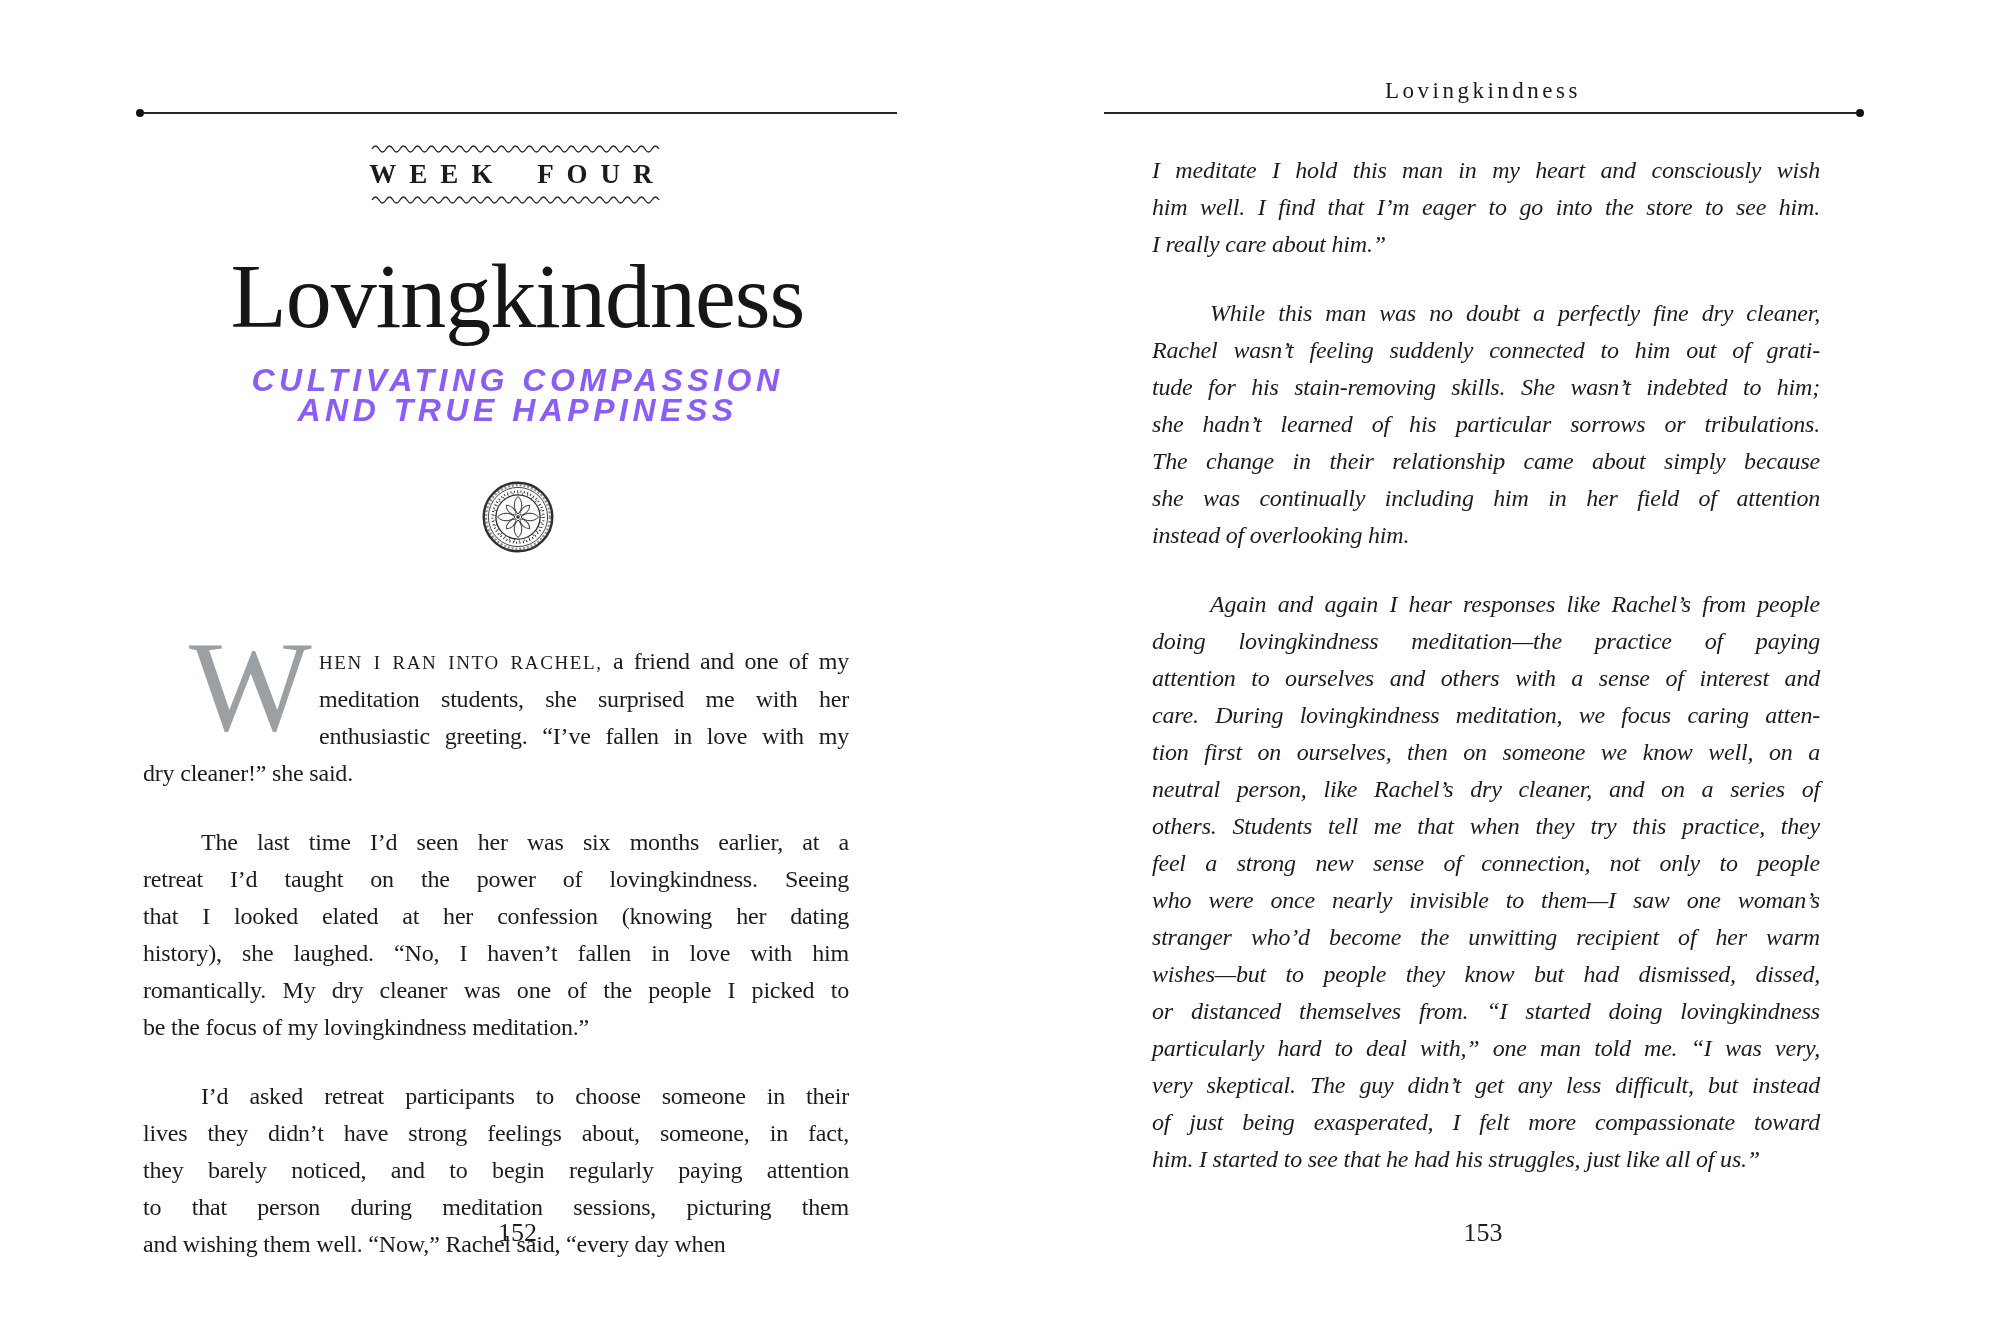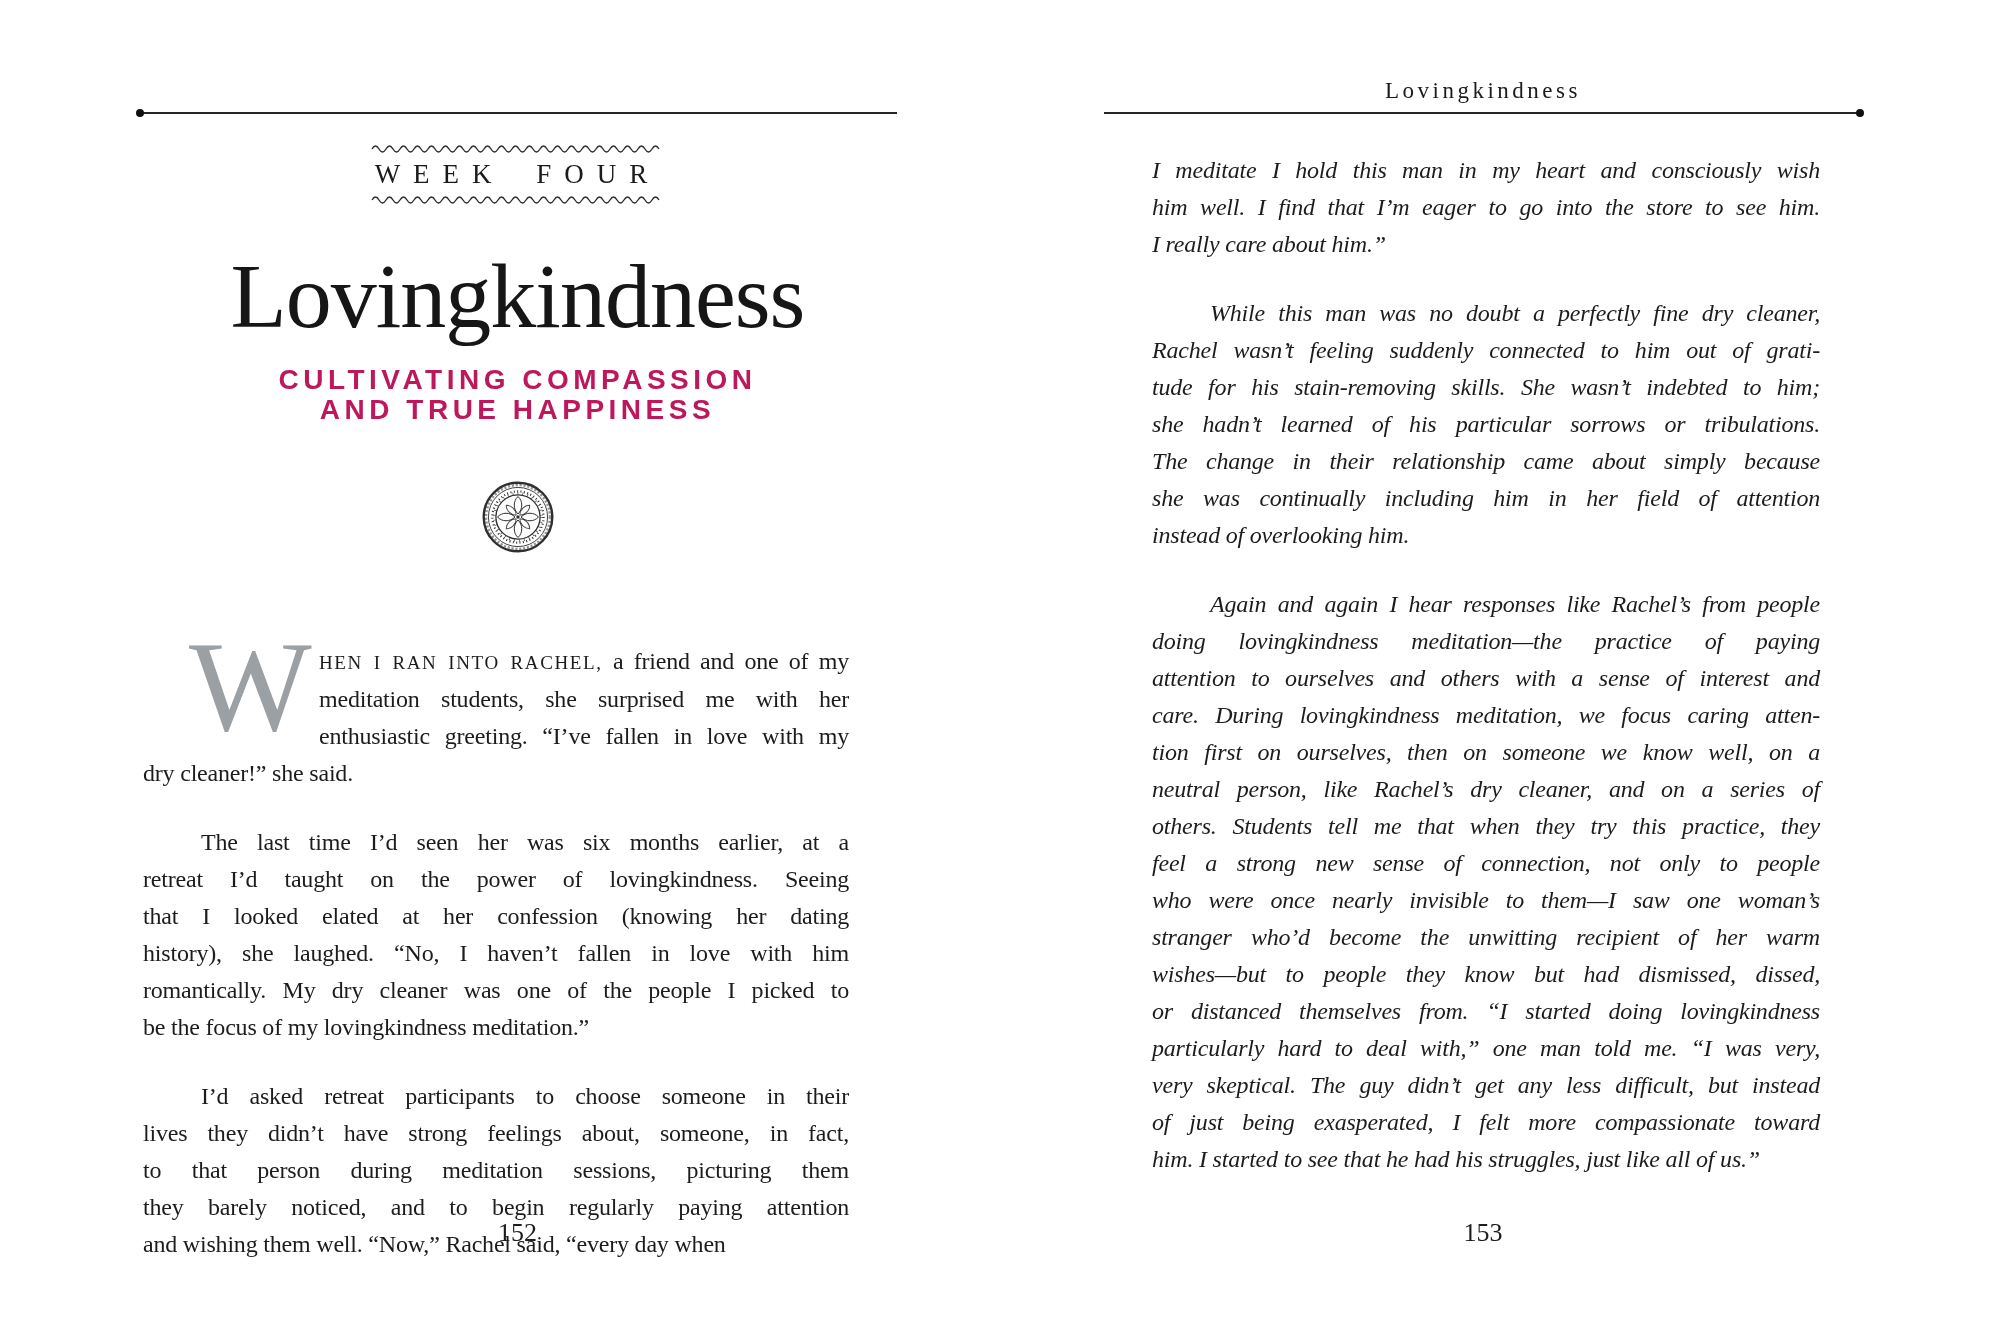--- a/index.html
+++ b/index.html
@@ -11,29 +11,29 @@
   .page-right{left:1104px;width:758px;}
 
   .head-rule{position:absolute;top:112px;left:0;width:100%;height:2px;background:#262626;}
   .rule-dot{position:absolute;top:-3px;width:8px;height:8px;border-radius:50%;background:#111;}
   .rule-dot.at-left{left:-2px;}
   .rule-dot.at-right{right:-2px;}
 
   .kicker-block{position:absolute;top:143px;left:0;width:100%;
                 display:flex;flex-direction:column;align-items:center;}
   .wavy{display:block;}
-  .kicker{margin:6px 0 4px 0;font-size:27px;font-weight:400;letter-spacing:13px;
+  .kicker{margin:6px 0 4px 0;font-size:27px;font-weight:700;letter-spacing:13px;
           word-spacing:12px;color:#1b1b1b;white-space:nowrap;}
 
   .chapter-title{position:absolute;top:250px;left:0;width:100%;text-align:center;
                  font-size:92px;line-height:1;font-weight:400;color:#161616;
                  letter-spacing:-1px;margin:0;}
   .subtitle{position:absolute;top:365px;left:0;width:100%;text-align:center;
             font-family:"Liberation Sans","DejaVu Sans",sans-serif;
-            font-weight:700;font-size:28px;line-height:30px;letter-spacing:4.5px;color:#be185d;}
+            font-weight:700;font-size:32px;line-height:30px;letter-spacing:4.5px;color:#8b5cf6;font-style:italic;}
   .medallion{position:absolute;top:480px;left:0;width:100%;display:flex;justify-content:center;}
   .medallion svg{display:block;}
 
   .body-block{position:absolute;font-size:24px;line-height:37px;letter-spacing:-0.2px;color:#1c1c1e;}
   .body-left{top:643px;left:5px;width:706px;}
   .body-right{top:152px;left:48px;width:668px;font-style:italic;}
   .para{position:relative;}
   .line{text-align:justify;text-align-last:justify;white-space:normal;}
   .line.last{text-align-last:left;}
   .line.indent{padding-left:58px;margin-top:32px;}
@@ -110,22 +110,22 @@
           <div class="line indent">The last time I’d seen her was six months earlier, at a</div>
           <div class="line">retreat I’d taught on the power of lovingkindness. Seeing</div>
           <div class="line">that I looked elated at her confession (knowing her dating</div>
           <div class="line">history), she laughed. “No, I haven’t fallen in love with him</div>
           <div class="line">romantically. My dry cleaner was one of the people I picked to</div>
           <div class="line last">be the focus of my lovingkindness meditation.”</div>
         </div>
         <div class="para">
           <div class="line indent">I’d asked retreat participants to choose someone in their</div>
           <div class="line">lives they didn’t have strong feelings about, someone, in fact,</div>
+          <div class="line">they barely noticed, and to begin regularly paying attention</div>
           <div class="line">to that person during meditation sessions, picturing them</div>
-          <div class="line">they barely noticed, and to begin regularly paying attention</div>
           <div class="line last">and wishing them well. “Now,” Rachel said, “every day when</div>
         </div>
       </div>
 
     <div class="pagenum">152</div>
   </section>
 
   <section class="page page-right">
     <div class="running-head">Lovingkindness</div>
     <div class="head-rule">

